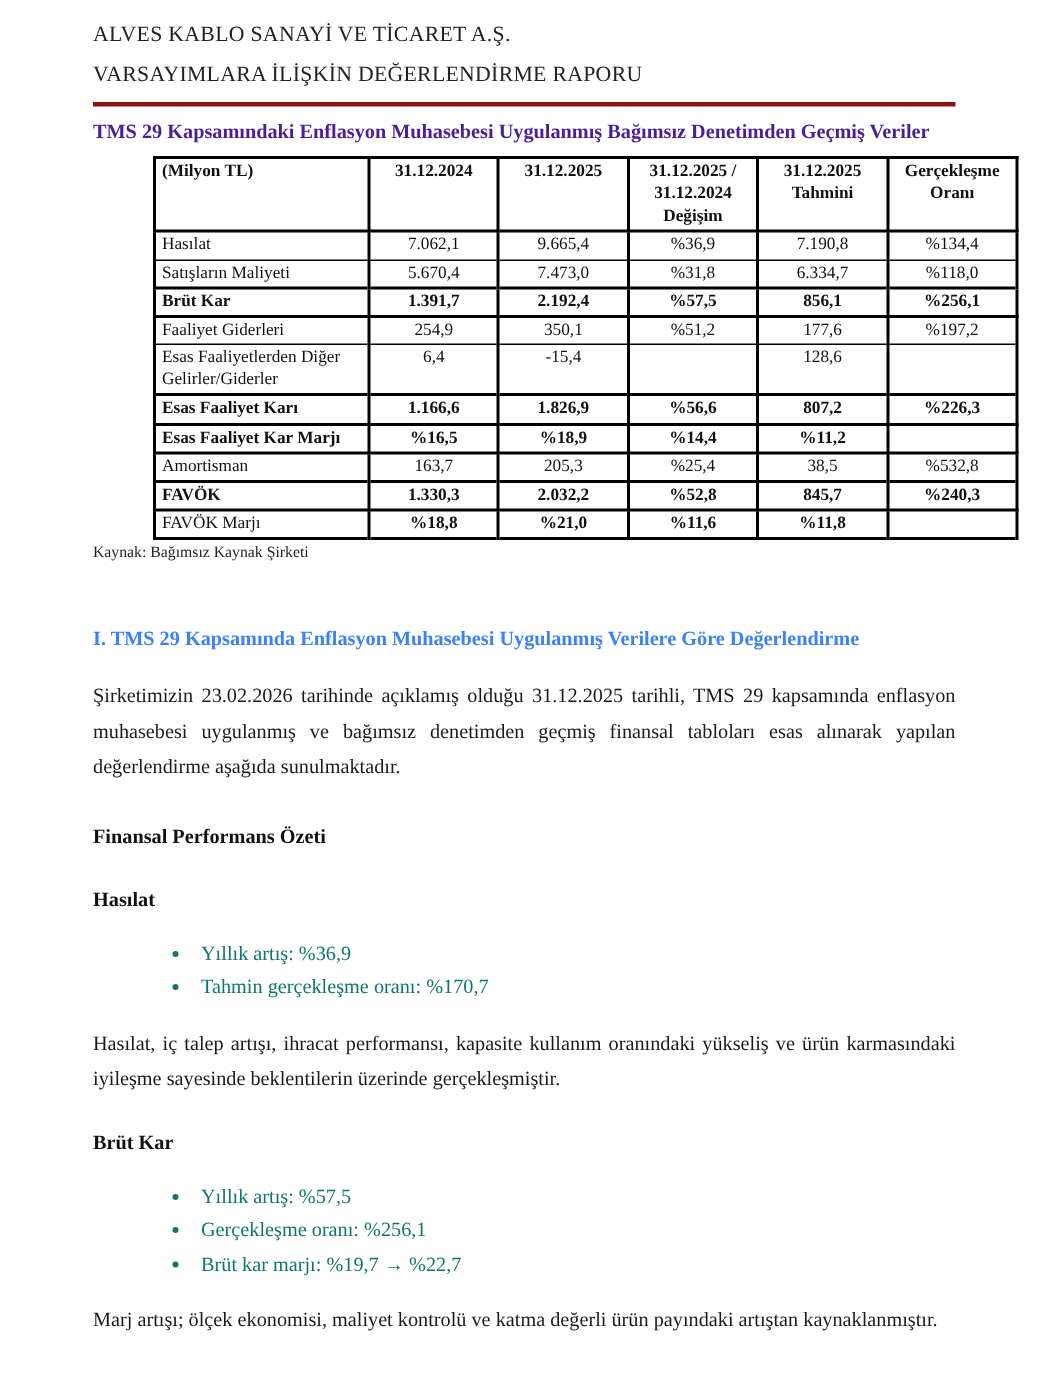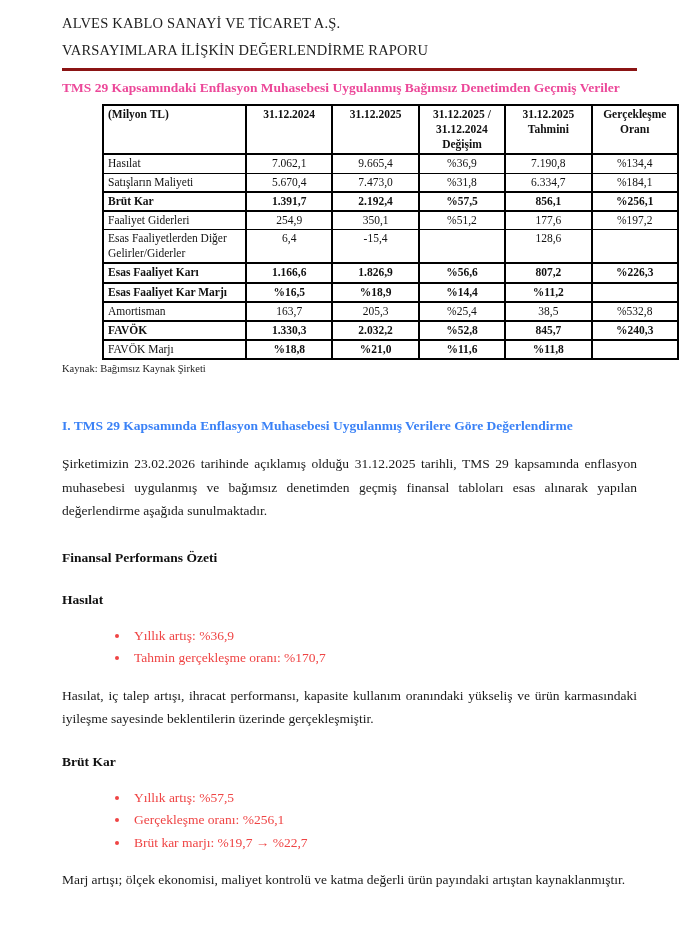--- a/index.html
+++ b/index.html
@@ -17,21 +17,21 @@
     font-size: 14.5px; letter-spacing: 0.2px;
     line-height: 1.55; margin-bottom: 5px;
     color: #222;
   }
   .title-divider {
     border: none; border-top: 3px solid #8b1414;
     margin: 6px 0 7px 0;
   }
   .table-title {
     font-size: 13.5px; font-weight: bold; line-height: 1.55;
-    margin: 2px 0 5px 0; color: #ec4899;
+    margin: 2px 0 5px 0; color: #4c1d95;
   }
   table.fin-table {
     border-collapse: collapse; table-layout: fixed;
     width: 575px; font-size: 11.5px; color: #111;
     border: 2px solid #000;
     margin-left: 40px;
   }
   .fin-table th, .fin-table td {
     border: 1px solid #000;
     border-left-width: 2px; border-right-width: 2px;
@@ -59,21 +59,21 @@
     font-size: 13.5px; font-weight: bold; line-height: 1.5;
     margin: 22px 0 0 0; color: #111;
   }
   .summary-heading { margin-top: 26px; }
   ul.bullets {
     margin: 14px 0 0 0; padding-left: 68px;
     list-style-type: disc;
   }
   ul.bullets li {
     font-size: 13.5px; line-height: 1.6; margin: 1px 0;
-    padding-left: 4px; color: #ef4444;
+    padding-left: 4px; color: #0f766e;
   }
 </style>
 </head>
 <body>
 
 <div class="page">
 
   <div class="company-title">ALVES KABLO SANAYİ VE TİCARET A.Ş.</div>
   <div class="report-title">VARSAYIMLARA İLİŞKİN DEĞERLENDİRME RAPORU</div>
   <hr class="title-divider">
@@ -107,21 +107,21 @@
           <td>%36,9</td>
           <td>7.190,8</td>
           <td>%134,4</td>
         </tr>
         <tr>
           <td class="label-col">Satışların Maliyeti</td>
           <td>5.670,4</td>
           <td>7.473,0</td>
           <td>%31,8</td>
           <td>6.334,7</td>
-          <td>%184,1</td>
+          <td>%118,0</td>
         </tr>
         <tr class="thick">
           <td class="b label-col">Brüt Kar</td>
           <td class="b">1.391,7</td>
           <td class="b">2.192,4</td>
           <td class="b">%57,5</td>
           <td class="b">856,1</td>
           <td class="b">%256,1</td>
         </tr>
         <tr>

